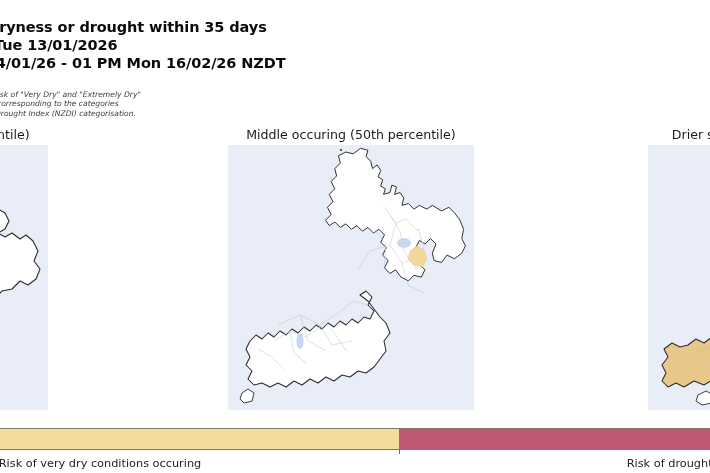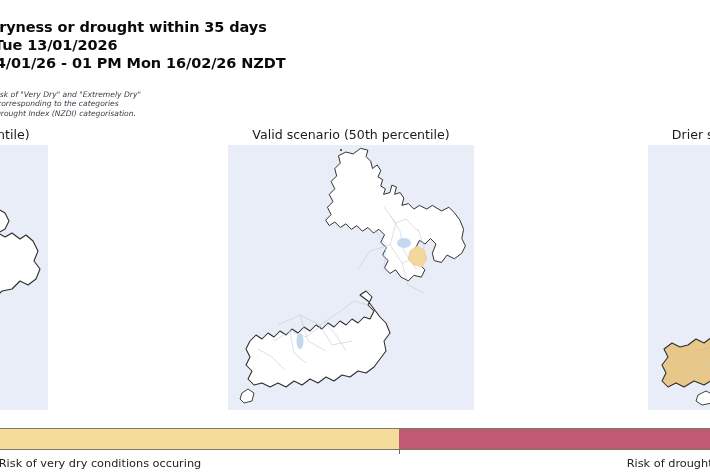--- a/index.html
+++ b/index.html
@@ -190,21 +190,21 @@
           </g>
           <ellipse cx="128" cy="86" rx="7" ry="5" fill="#c3d6ef"></ellipse>
 
           <path d="M20,178 L26,172 L32,178 L30,190 L22,192 Z" fill="#f3d79b" stroke="none"></path>
         </g>
       </svg>
     </div>
   </div>
 
   <div class="panel" id="panel-mid">
-    <div class="panel-title">Valid scenario (50th percentile)</div>
+    <div class="panel-title">Middle occuring (50th percentile)</div>
     <div class="map-frame">
       <svg class="map-svg" viewBox="0 0 246 265">
         <rect x="0" y="0" width="246" height="265" fill="#e9edf7"></rect>
 
         <circle cx="113" cy="5" r="1" fill="#2b2b2b"></circle>
 
         <path d="M126,10 L124,17 L129,22 L131,30 L136,26 L140,32 L137,39 L142,42 L140,49 L145,52
                  L143,58 L150,56 L152,48 L157,50 L155,58 L161,56 L165,62 L163,70 L170,68 L176,74
                  L182,70 L190,74 L196,70 L206,76 L214,72 L220,78 L226,86 L230,96 L228,106
                  L232,114 L228,122 L220,128 L212,124 L206,132 L198,130 L196,122 L200,112

